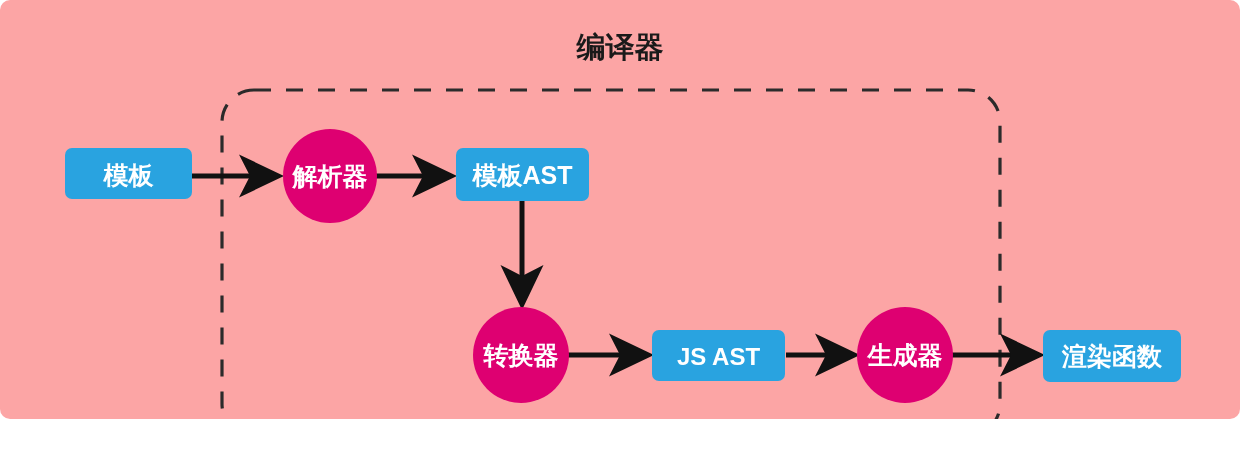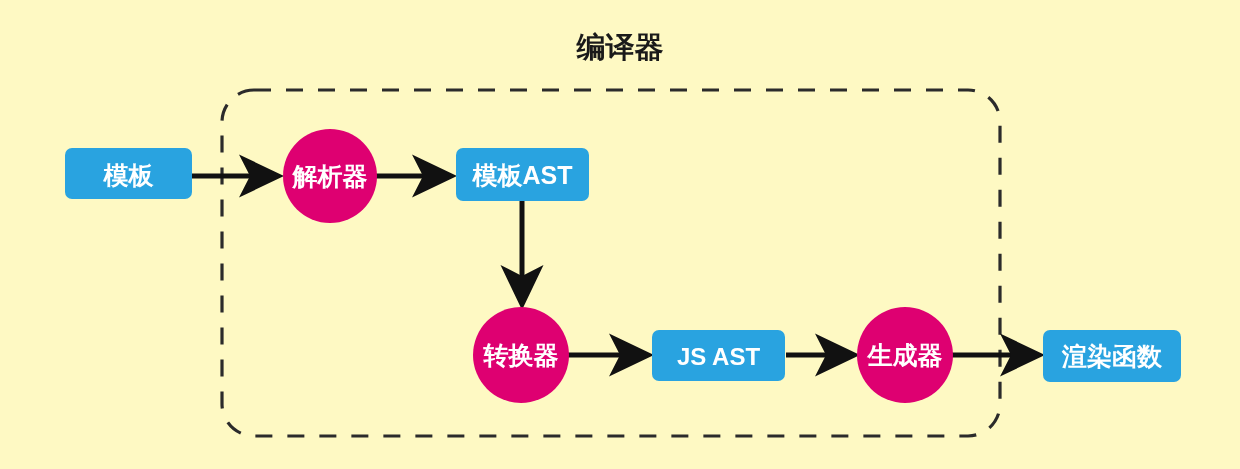--- a/index.html
+++ b/index.html
@@ -6,23 +6,24 @@
     margin: 0;
     padding: 0;
     background: #ffffff;
   }
   body {
     font-family: "Liberation Sans", "DejaVu Sans", sans-serif;
   }
   #canvas {
     position: relative;
     width: 1240px;
-    height: 469px;
-    background: #fef9c3;
+    height: 419px;
+    background: #fca5a5;
     overflow: hidden;
+    border-radius: 10px;
   }
   #diagram-svg {
     position: absolute;
     left: 0;
     top: 0;
     width: 1240px;
     height: 469px;
   }
   .node-label {
     font-family: "Liberation Sans", "DejaVu Sans", sans-serif;

